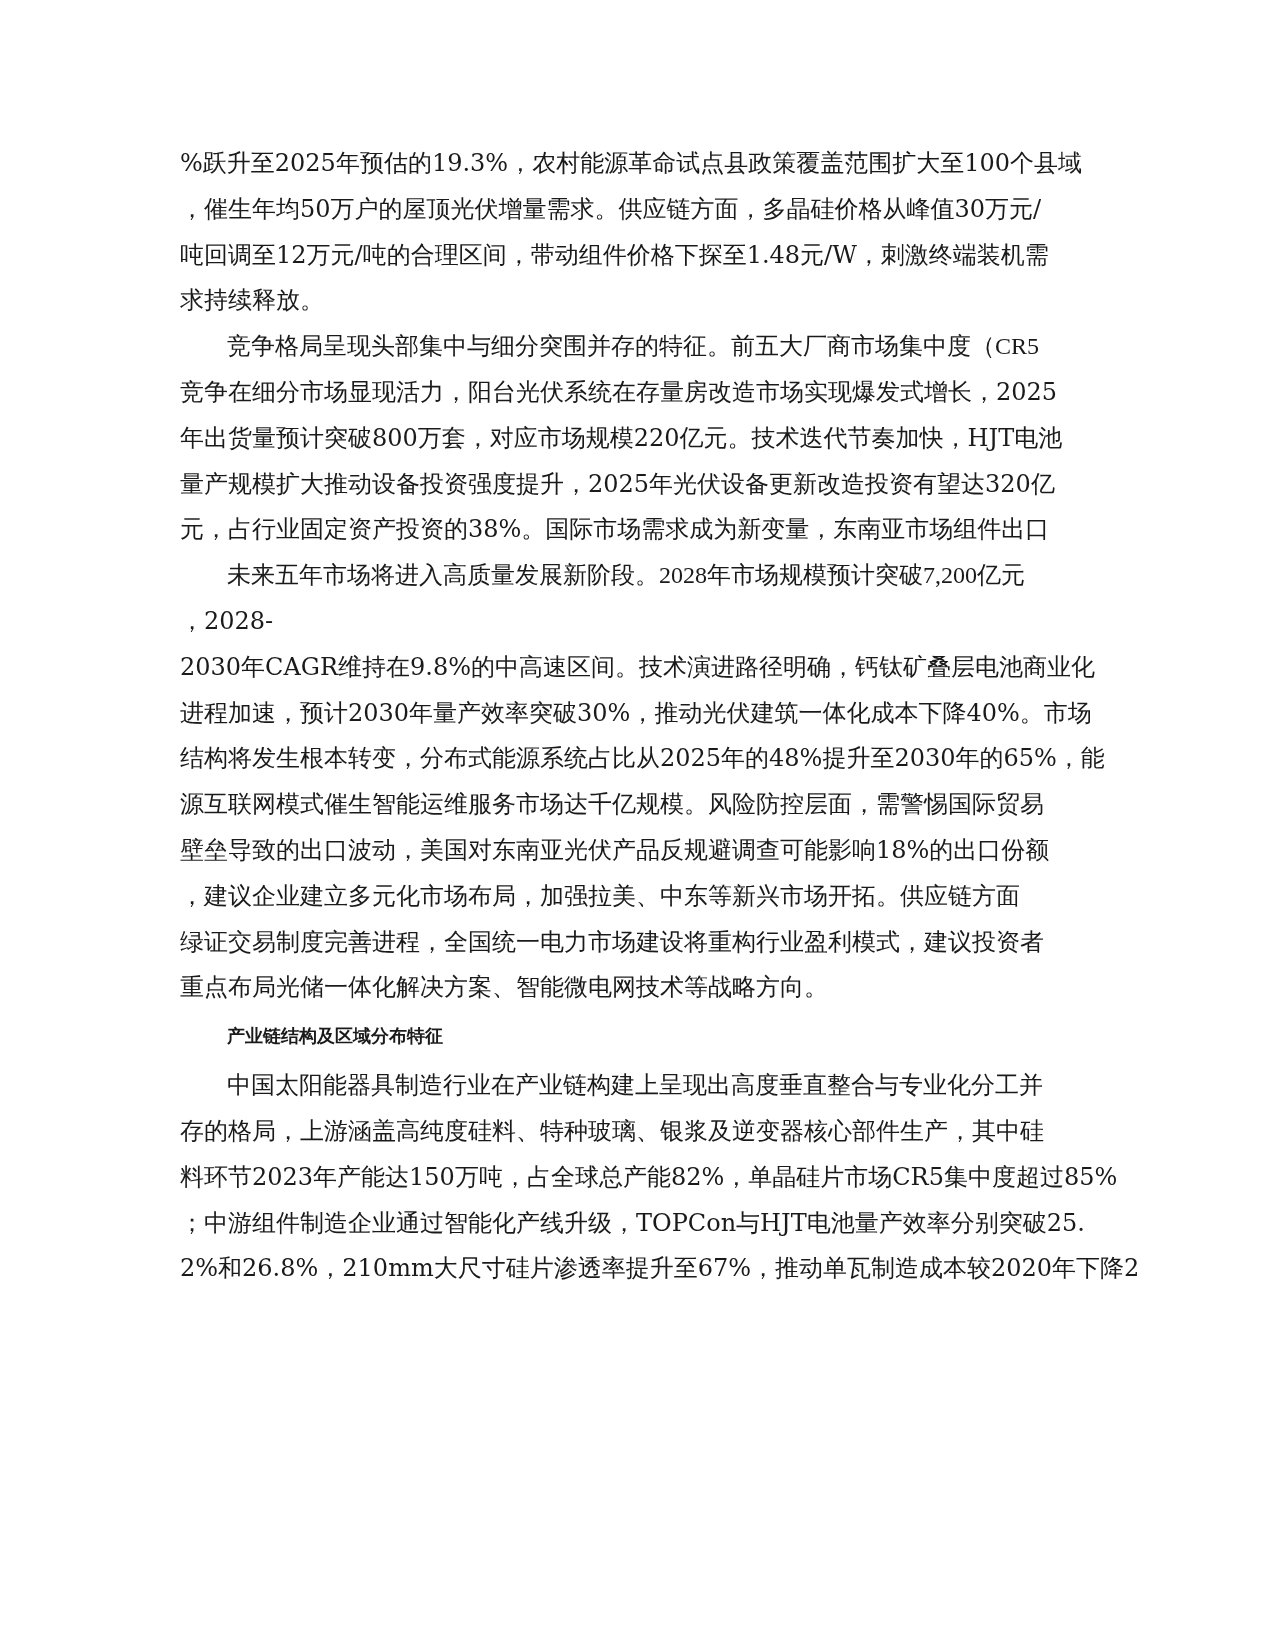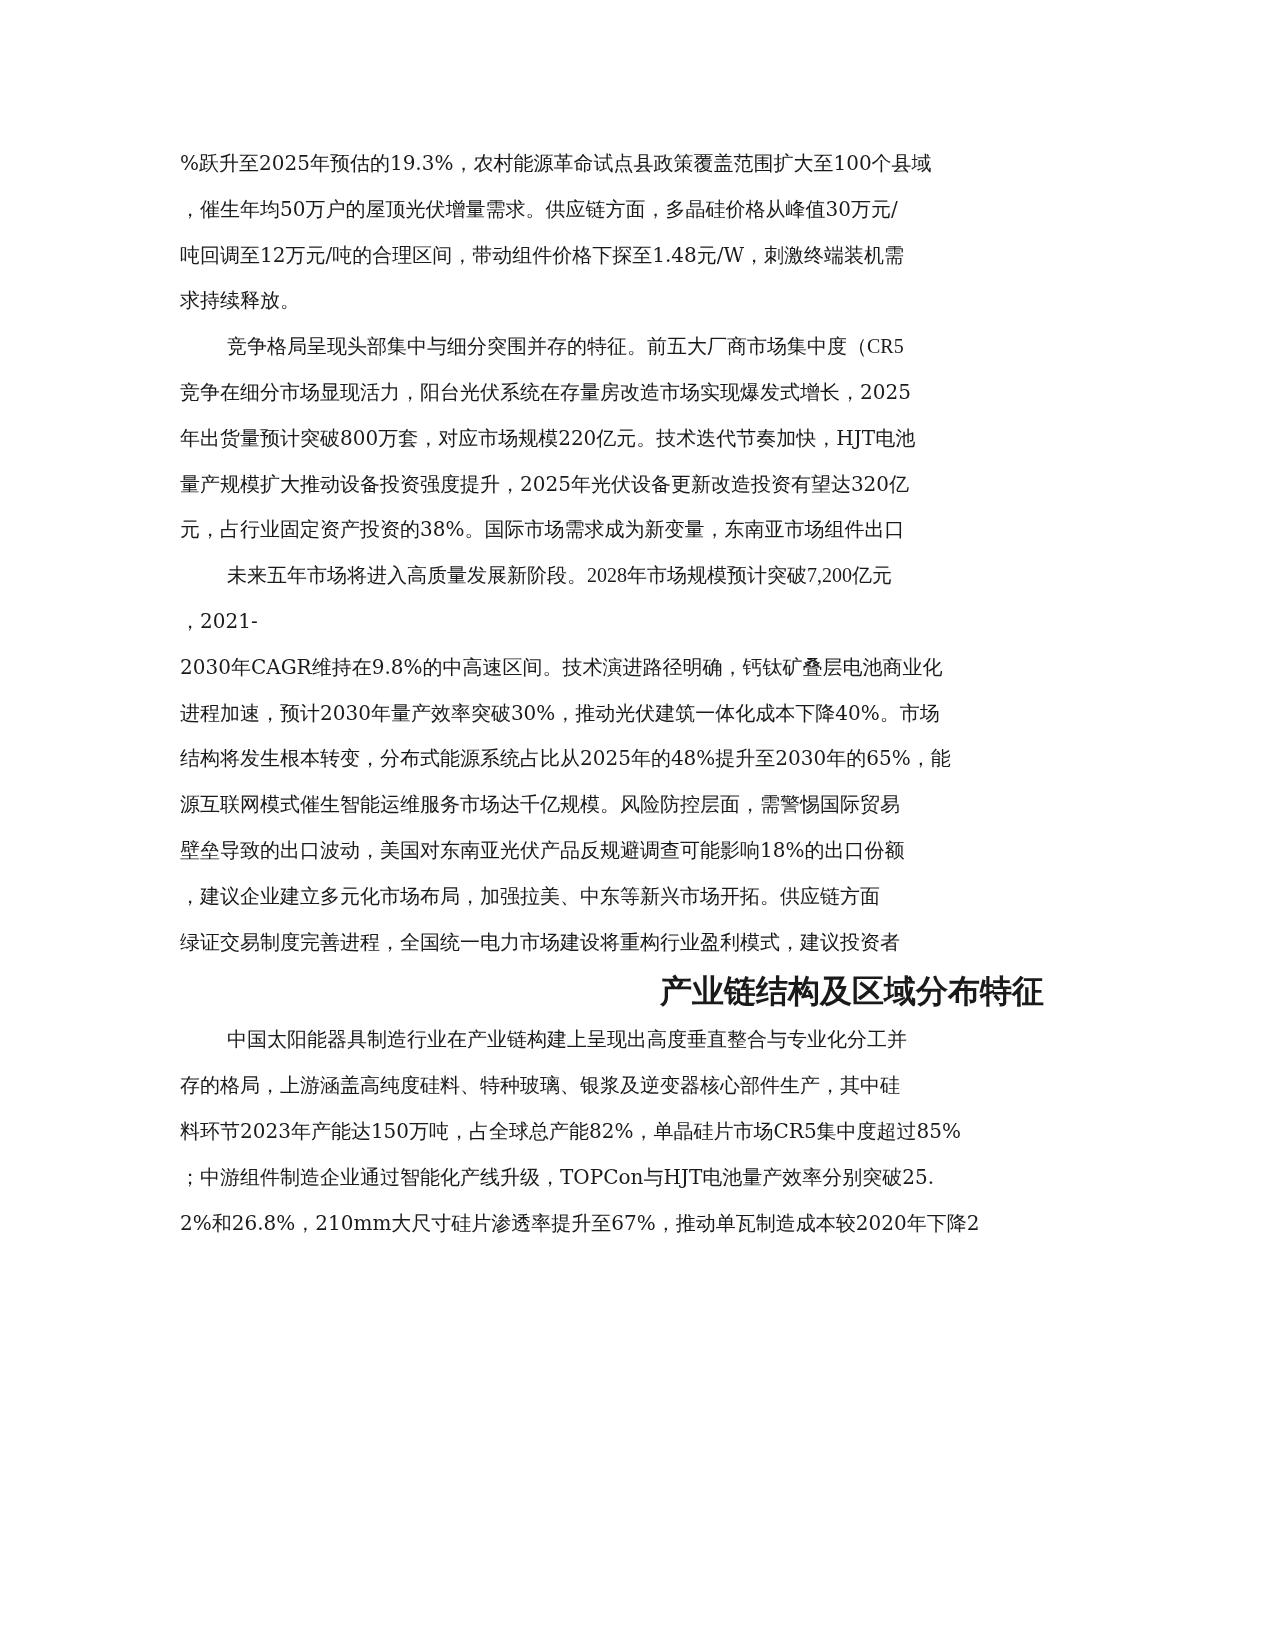--- a/index.html
+++ b/index.html
@@ -18,40 +18,39 @@
     .page {
       position: absolute;
       left: 180px;
       top: 141px;
       width: 864px;
     }
     .line {
       display: block;
       height: 45.8px;
       line-height: 45.8px;
-      font-size: 20px;
+      font-size: 24px;
       white-space: nowrap;
       letter-spacing: 0;
     }
     .line.indent {
       padding-left: 47px;
       font-family: Liberation Serif, serif;
     }
     .heading {
       display: block;
       height: 52px;
       line-height: 52px;
-      font-family: Liberation Serif, serif;
+      font-family: Liberation Mono, monospace;
       font-weight: bold;
-      font-size: 32px;
+      font-size: 18px;
       padding-left: 47px;
       margin-top: 0px;
       margin-bottom: 0px;
       white-space: nowrap;
-      text-align: right;
     }
     .paragraph {
       margin: 0;
     }
   </style>
 </head>
 <body>
 
 <div class="page">
 
@@ -65,28 +64,29 @@
   <div class="paragraph">
     <span class="line indent">竞争格局呈现头部集中与细分突围并存的特征。前五大厂商市场集中度（CR5</span>
     <span class="line">竞争在细分市场显现活力，阳台光伏系统在存量房改造市场实现爆发式增长，2025</span>
     <span class="line">年出货量预计突破800万套，对应市场规模220亿元。技术迭代节奏加快，HJT电池</span>
     <span class="line">量产规模扩大推动设备投资强度提升，2025年光伏设备更新改造投资有望达320亿</span>
     <span class="line">元，占行业固定资产投资的38%。国际市场需求成为新变量，东南亚市场组件出口</span>
   </div>
 
   <div class="paragraph">
     <span class="line indent">未来五年市场将进入高质量发展新阶段。2028年市场规模预计突破7,200亿元</span>
-    <span class="line">，2021-</span>
+    <span class="line">，2028-</span>
     <span class="line">2030年CAGR维持在9.8%的中高速区间。技术演进路径明确，钙钛矿叠层电池商业化</span>
     <span class="line">进程加速，预计2030年量产效率突破30%，推动光伏建筑一体化成本下降40%。市场</span>
     <span class="line">结构将发生根本转变，分布式能源系统占比从2025年的48%提升至2030年的65%，能</span>
     <span class="line">源互联网模式催生智能运维服务市场达千亿规模。风险防控层面，需警惕国际贸易</span>
     <span class="line">壁垒导致的出口波动，美国对东南亚光伏产品反规避调查可能影响18%的出口份额</span>
     <span class="line">，建议企业建立多元化市场布局，加强拉美、中东等新兴市场开拓。供应链方面</span>
     <span class="line">绿证交易制度完善进程，全国统一电力市场建设将重构行业盈利模式，建议投资者</span>
+    <span class="line">重点布局光储一体化解决方案、智能微电网技术等战略方向。</span>
   </div>
 
   <h2 class="heading">产业链结构及区域分布特征</h2>
 
   <div class="paragraph">
     <span class="line indent">中国太阳能器具制造行业在产业链构建上呈现出高度垂直整合与专业化分工并</span>
     <span class="line">存的格局，上游涵盖高纯度硅料、特种玻璃、银浆及逆变器核心部件生产，其中硅</span>
     <span class="line">料环节2023年产能达150万吨，占全球总产能82%，单晶硅片市场CR5集中度超过85%</span>
     <span class="line">；中游组件制造企业通过智能化产线升级，TOPCon与HJT电池量产效率分别突破25.</span>
     <span class="line">2%和26.8%，210mm大尺寸硅片渗透率提升至67%，推动单瓦制造成本较2020年下降2</span>

